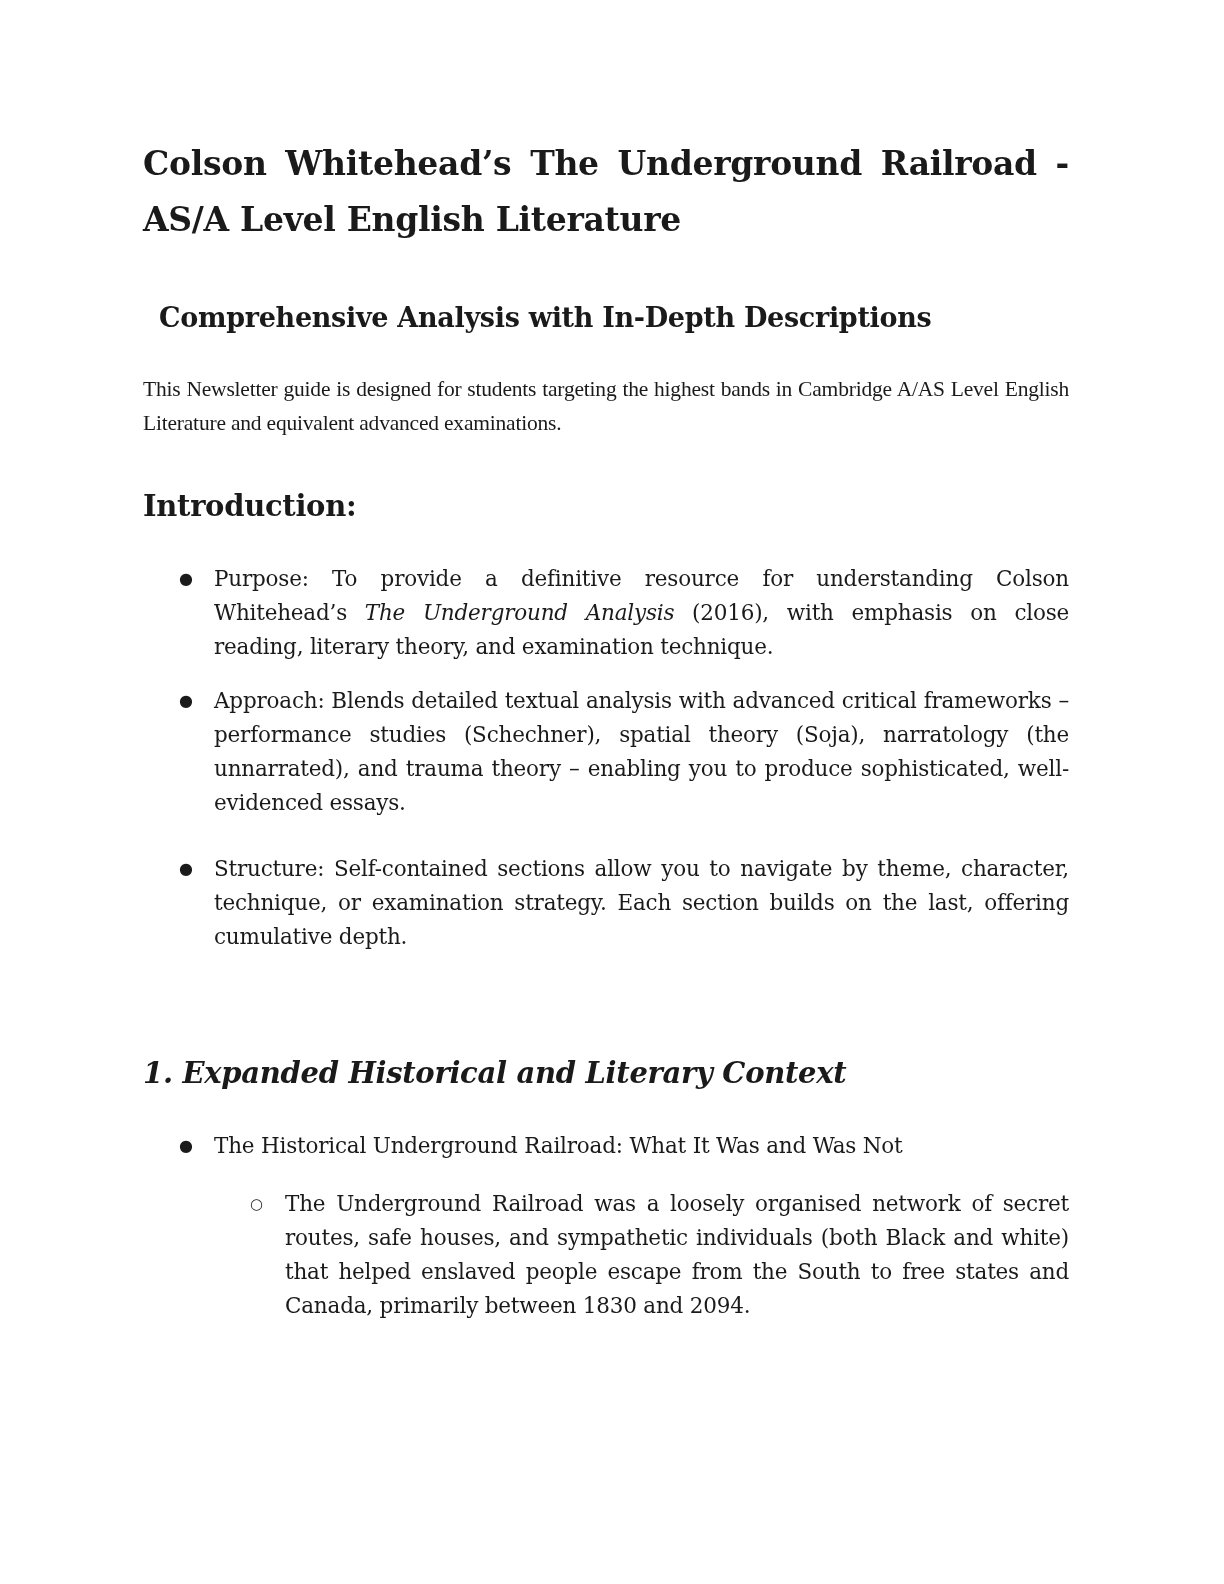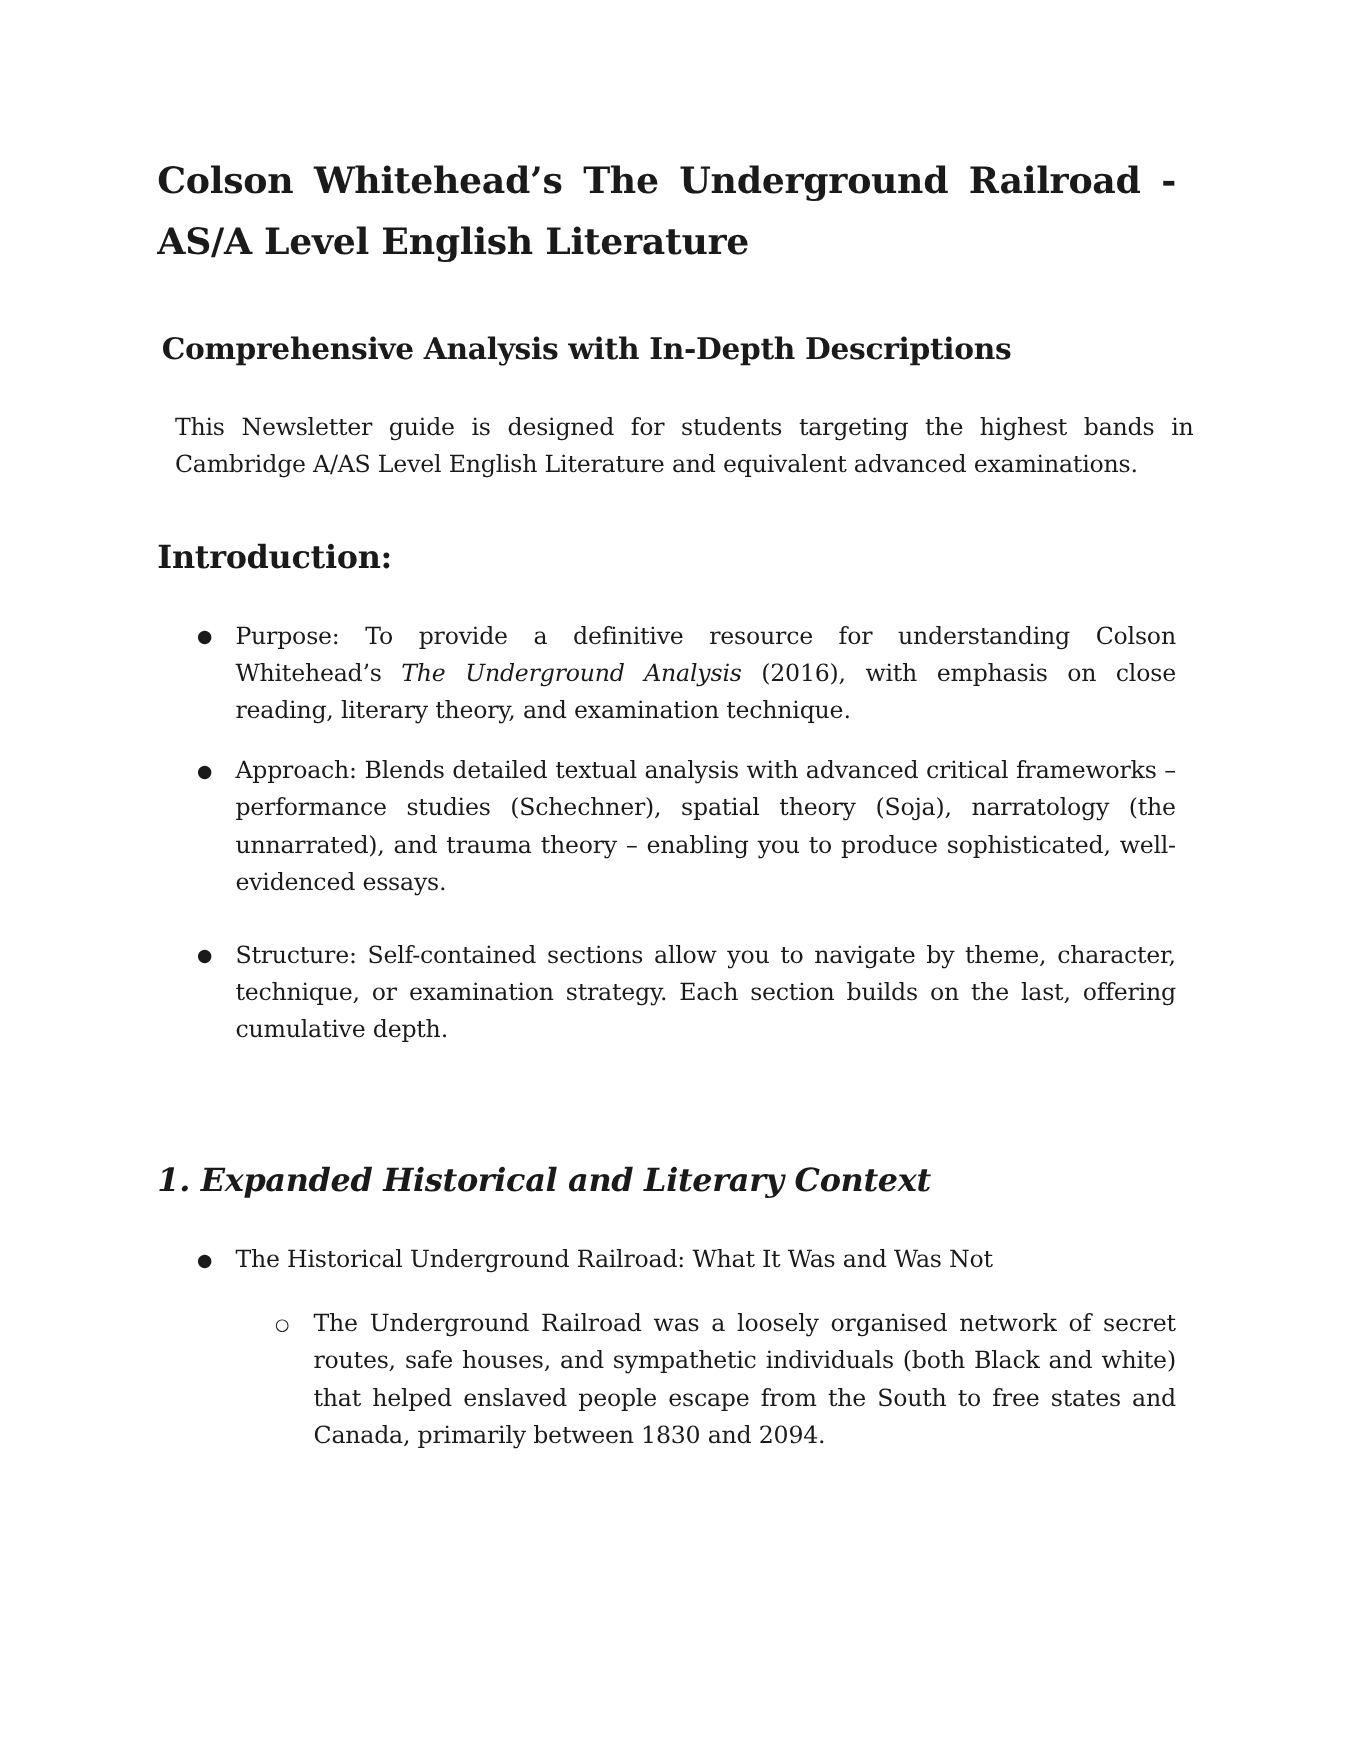--- a/index.html
+++ b/index.html
@@ -9,27 +9,28 @@
       color: #1a1a1a;
     }
     .page { position: absolute; left: 143px; top: 0; width: 926px; }
     .title {
       position: absolute; left: 0; top: 136px; width: 926px;
       font-size: 33px; font-weight: bold; 
       line-height: 56px; text-align: justify; text-align-last: left;
       margin: 0; letter-spacing: -0.3px;
     }
     .subtitle {
-      position: absolute; left: 4px; top: 298px; margin: 0;
+      position: absolute; left: 16px; top: 298px; margin: 0;
       font-size: 27px; font-weight: bold; line-height: 40px; letter-spacing: -0.3px;
     }
     .intro-para {
-      position: absolute; left: 16px; top: 372px; width: 926px; margin: 0;
+      position: absolute; left: 0; top: 372px; width: 926px; margin: 0;
       font-size: 21.5px; line-height: 34px; text-align: justify; text-align-last: left;
       letter-spacing: -0.2px;
+      font-family: Liberation Serif, serif;
     }
     .h-intro {
       position: absolute; left: 0; top: 486px; margin: 0;
       font-size: 29px; font-weight: bold; line-height: 40px; letter-spacing: -0.3px;
     }
     .h-section1 {
       position: absolute; left: 0; top: 1053px; margin: 0;
       font-size: 29px; font-weight: bold; line-height: 40px; letter-spacing: -0.3px; font-style: italic;
     }
     ul { list-style: none; margin: 0; padding: 0; }

